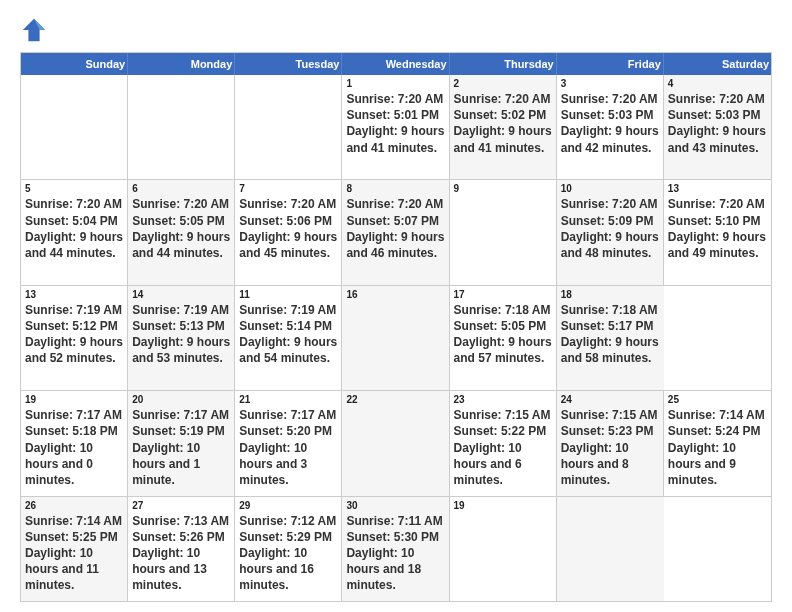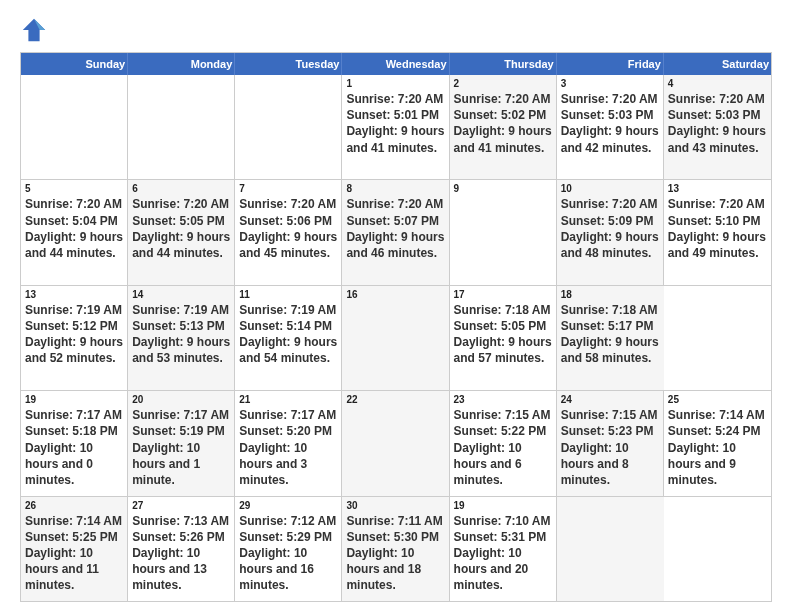--- a/index.html
+++ b/index.html
@@ -306,21 +306,18 @@
 Daylight: 10 hours and 16 minutes.</div>
           </div>
           <div class="cal-cell shaded">
             <div class="day-num">30</div>
             <div class="cell-info">Sunrise: 7:11 AM
 Sunset: 5:30 PM
 Daylight: 10 hours and 18 minutes.</div>
           </div>
           <div class="cal-cell">
             <div class="day-num">19</div>
-            <div class="cell-info">Sunrise: 7:10 AM
-Sunset: 5:31 PM
-Daylight: 10 hours and 20 minutes.</div>
           </div>
           <div class="cal-cell shaded"></div>
         </div>
       </div>
   </div>
 </div>
 
 </body></html>

